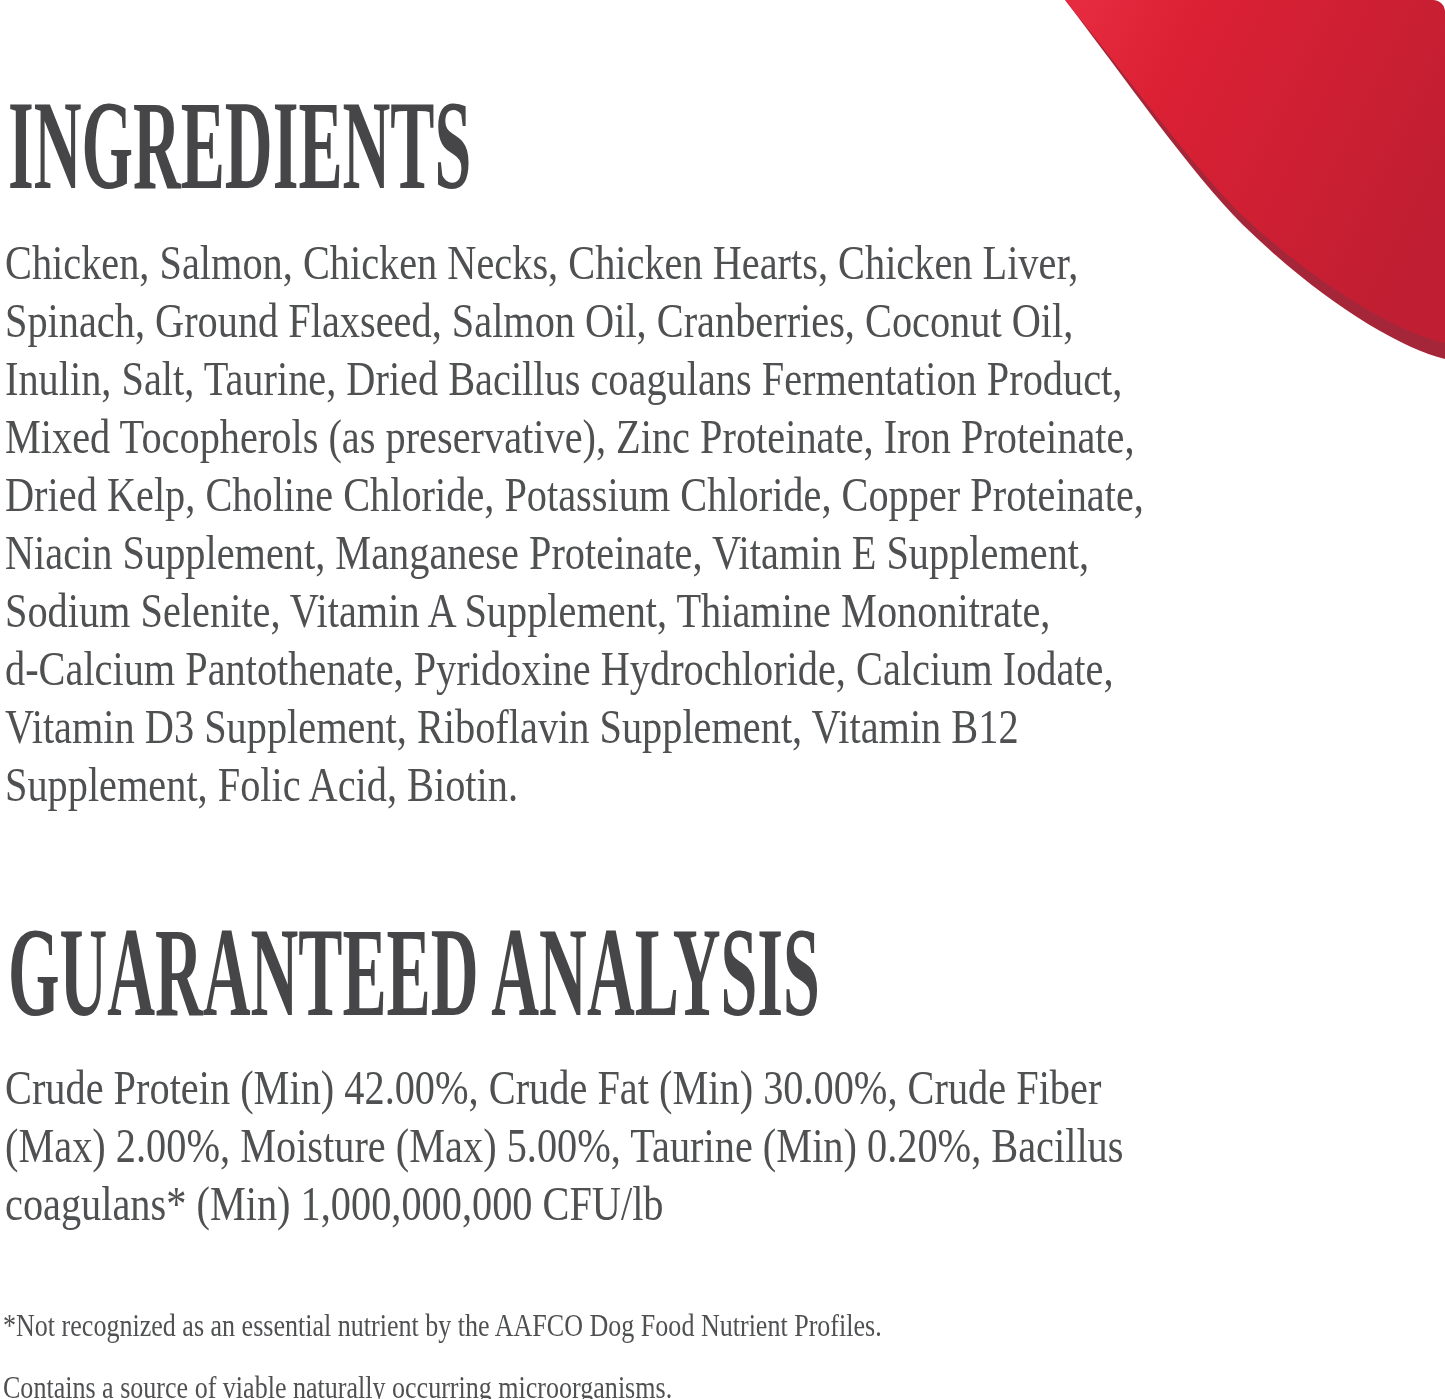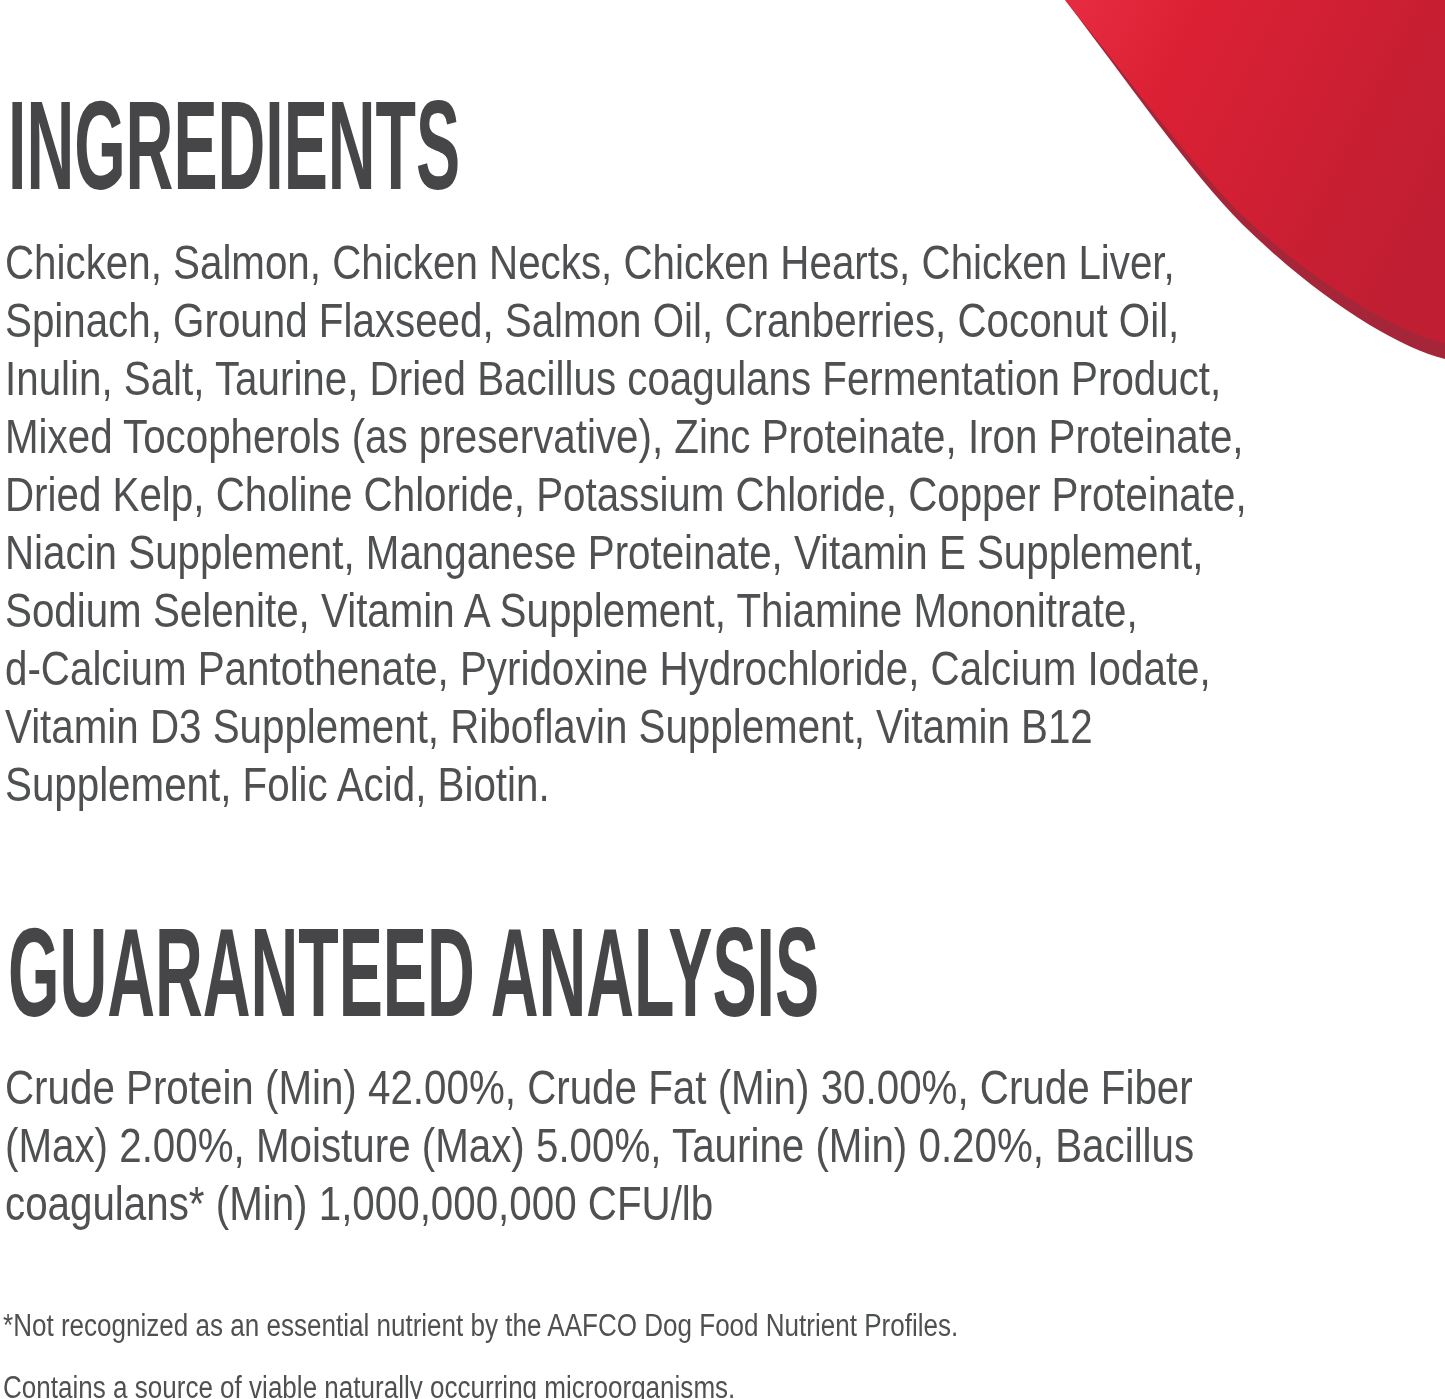--- a/index.html
+++ b/index.html
@@ -11,21 +11,22 @@
     --body-color:#4f5052;
     --bg:#ffffff;
   }
   html,body{margin:0;padding:0;background:var(--bg);}
   .panel{
     position:relative;
     width:1445px;
     height:1399px;
     background:var(--bg);
     overflow:hidden;
-    font-family:Liberation Sans, sans-serif;
+    font-family:Liberation Serif, serif;
+    border-radius:12px;
   }
   .swoosh{
     position:absolute;
     top:0;
     right:0;
     width:380px;
     height:460px;
     display:block;
   }
   .stop-a{stop-color:var(--red-bright);}

